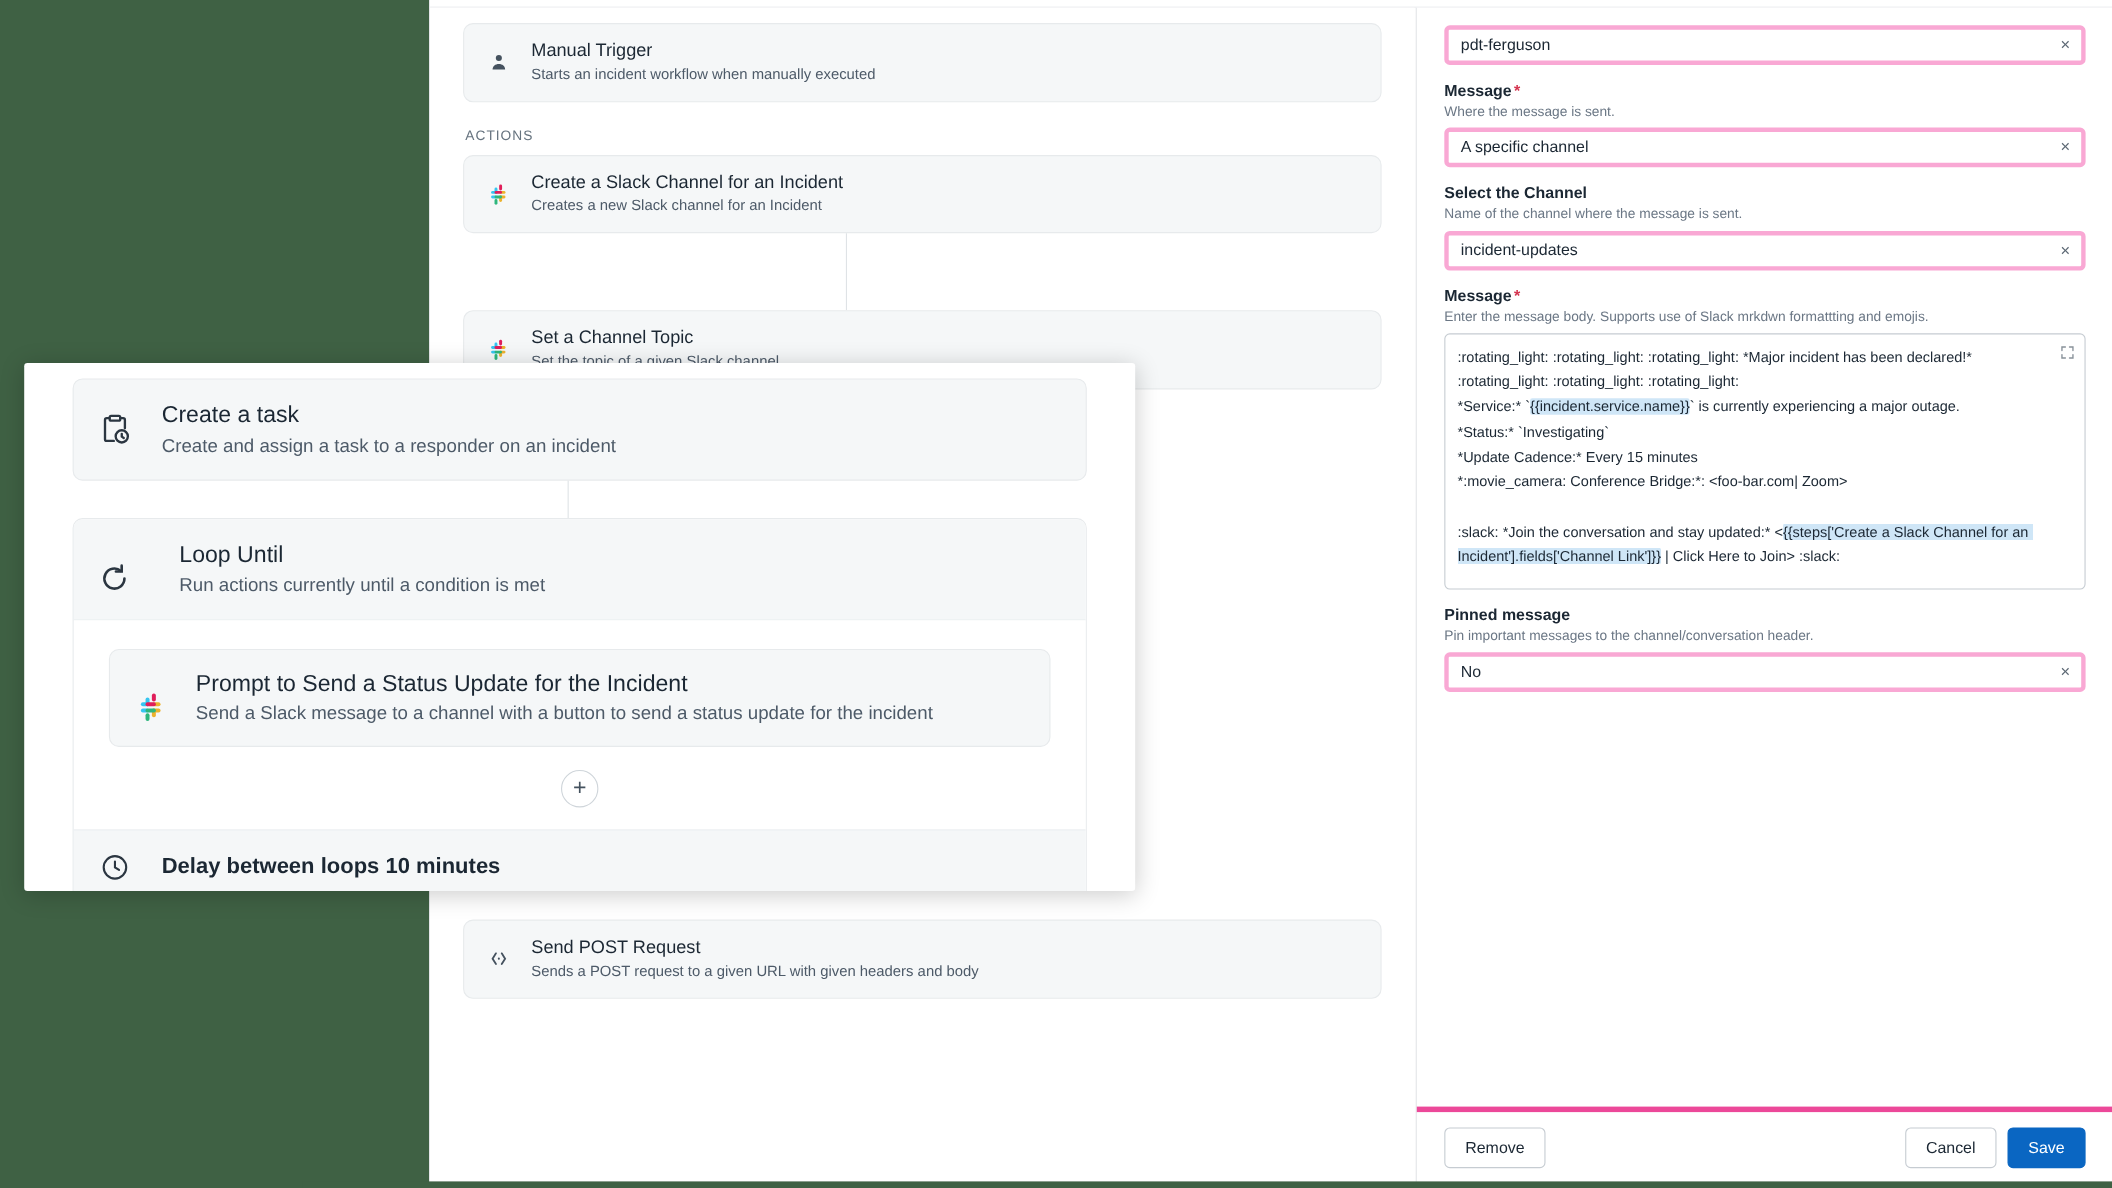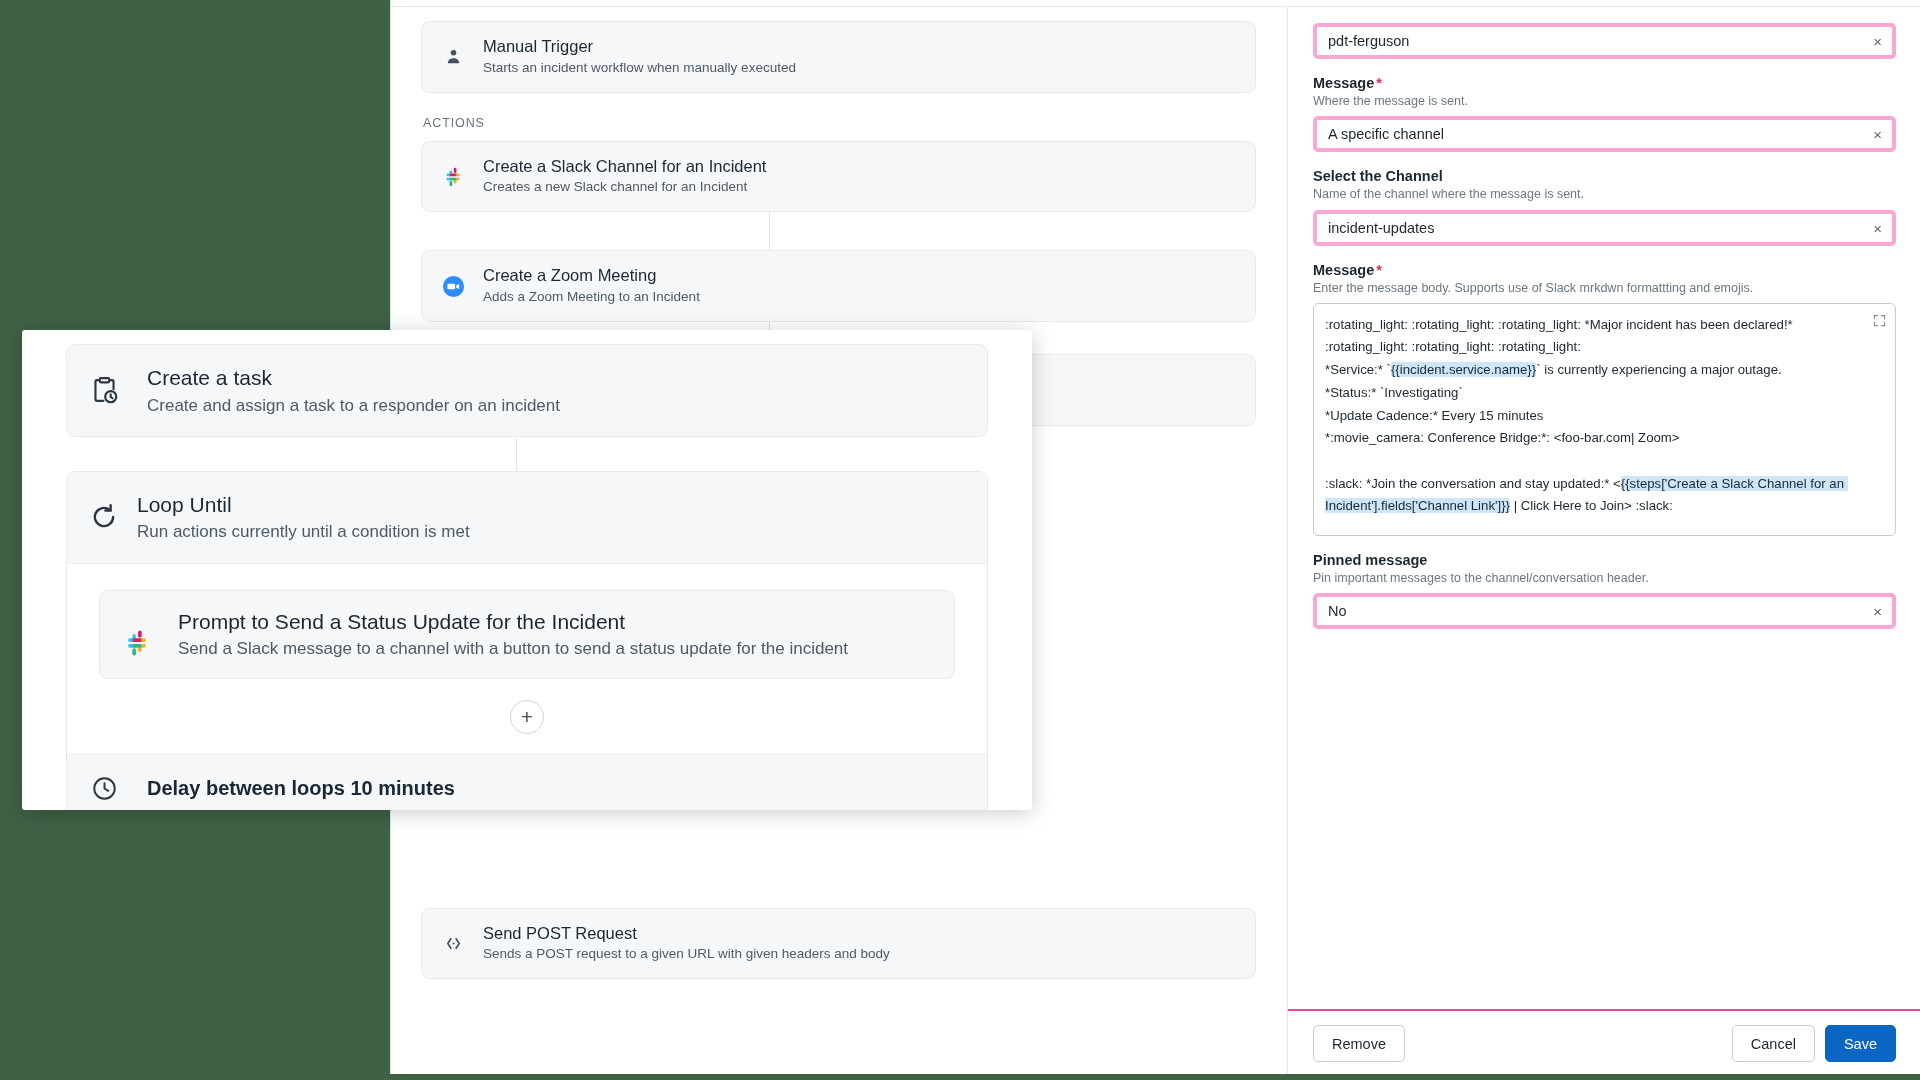--- a/index.html
+++ b/index.html
@@ -131,21 +131,21 @@
   .tok {
     background: #cfe6f7;
     border-radius: 2px;
   }
   .ta-icon {
     position: absolute; right: 8px; top: 9px;
     width: 15px; height: 15px; opacity: .72;
   }
   .panel-footer {
     flex: 0 0 auto;
-    border-top: 2px solid #ec4899;
+    border-top: 5px solid #ec4899;
     padding: 14px 25px 18px 25px;
     display: flex; align-items: center;
     justify-content: space-between;
   }
   .btn {
     border: 1px solid #c6ccd2;
     background: #fff;
     border-radius: 5px;
     height: 37px;
     padding: 0 18px;
@@ -190,21 +190,21 @@
   .loop-card {
     border: 1px solid #e7eaec;
     border-radius: 9px;
     background: #ffffff;
     overflow: hidden;
   }
   .loop-head {
     background: #f5f7f8;
     border-bottom: 1px solid #eceff1;
     padding: 20px 20px;
-    display: flex; align-items: center; gap: 16px;
+    display: flex; align-items: flex-end; gap: 42px;
     min-height: 78px;
   }
   .loop-body { padding: 26px 32px 0 32px; background: #fff; }
   .loop-child {
     background: #f5f7f8;
     border: 1px solid #e7eaec;
     border-radius: 9px;
     padding: 18px 20px;
     display: flex; align-items: flex-end; gap: 24px;
     min-height: 74px;
@@ -276,33 +276,20 @@
             </svg>
           </span>
           <div class="node-text">
             <div class="node-title">Create a Slack Channel for an Incident</div>
             <div class="node-sub">Creates a new Slack channel for an Incident</div>
           </div>
         </div>
 
         <div class="connector"></div>
 
-        <div class="node">
-          <span class="node-icon">
-            <svg width="23" height="23" viewBox="0 0 24 24">
-              <circle cx="12" cy="12" r="11" fill="#2D8CFF"></circle>
-              <path d="M6.6 9.2h6.1c.6 0 1 .4 1 1v3.6c0 .6-.4 1-1 1H6.6c-.6 0-1-.4-1-1v-3.6c0-.6.4-1 1-1z" fill="#fff"></path>
-              <path d="M14.6 11.1l3.3-2v5.8l-3.3-2z" fill="#fff"></path>
-            </svg>
-          </span>
-          <div class="node-text">
-            <div class="node-title">Create a Zoom Meeting</div>
-            <div class="node-sub">Adds a Zoom Meeting to an Incident</div>
-          </div>
-        </div>
 
         <div class="connector short"></div>
 
         <div class="node">
           <span class="node-icon">
             <svg width="22" height="22" viewBox="0 0 24 24">
               <g fill="none" stroke-width="2.9" stroke-linecap="round">
                 <path d="M6.3 14.3h2.9" stroke="#36C5F0"></path>
                 <path d="M9.7 17.7v2.9" stroke="#2EB67D"></path>
                 <path d="M17.7 9.7h-2.9" stroke="#ECB22E"></path>

